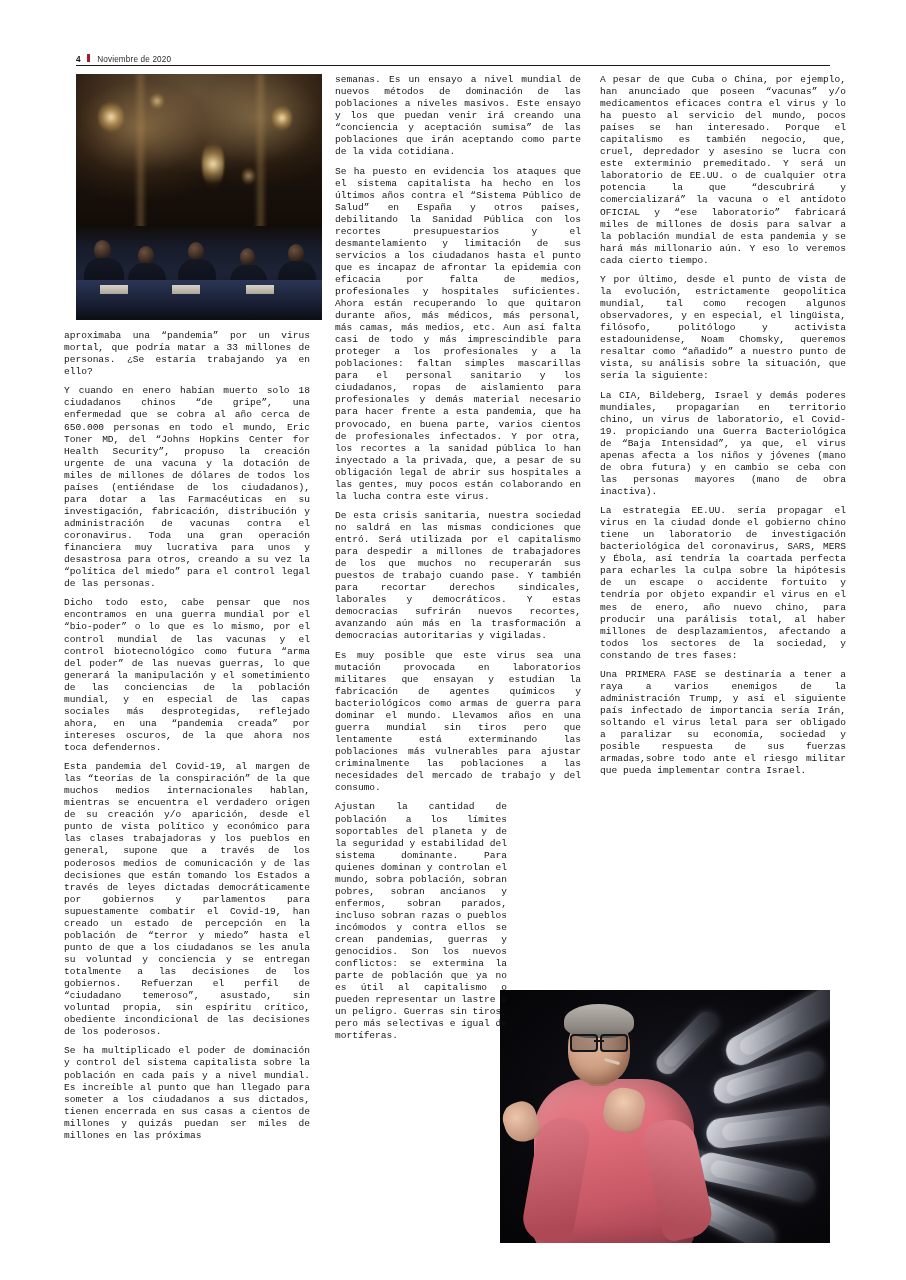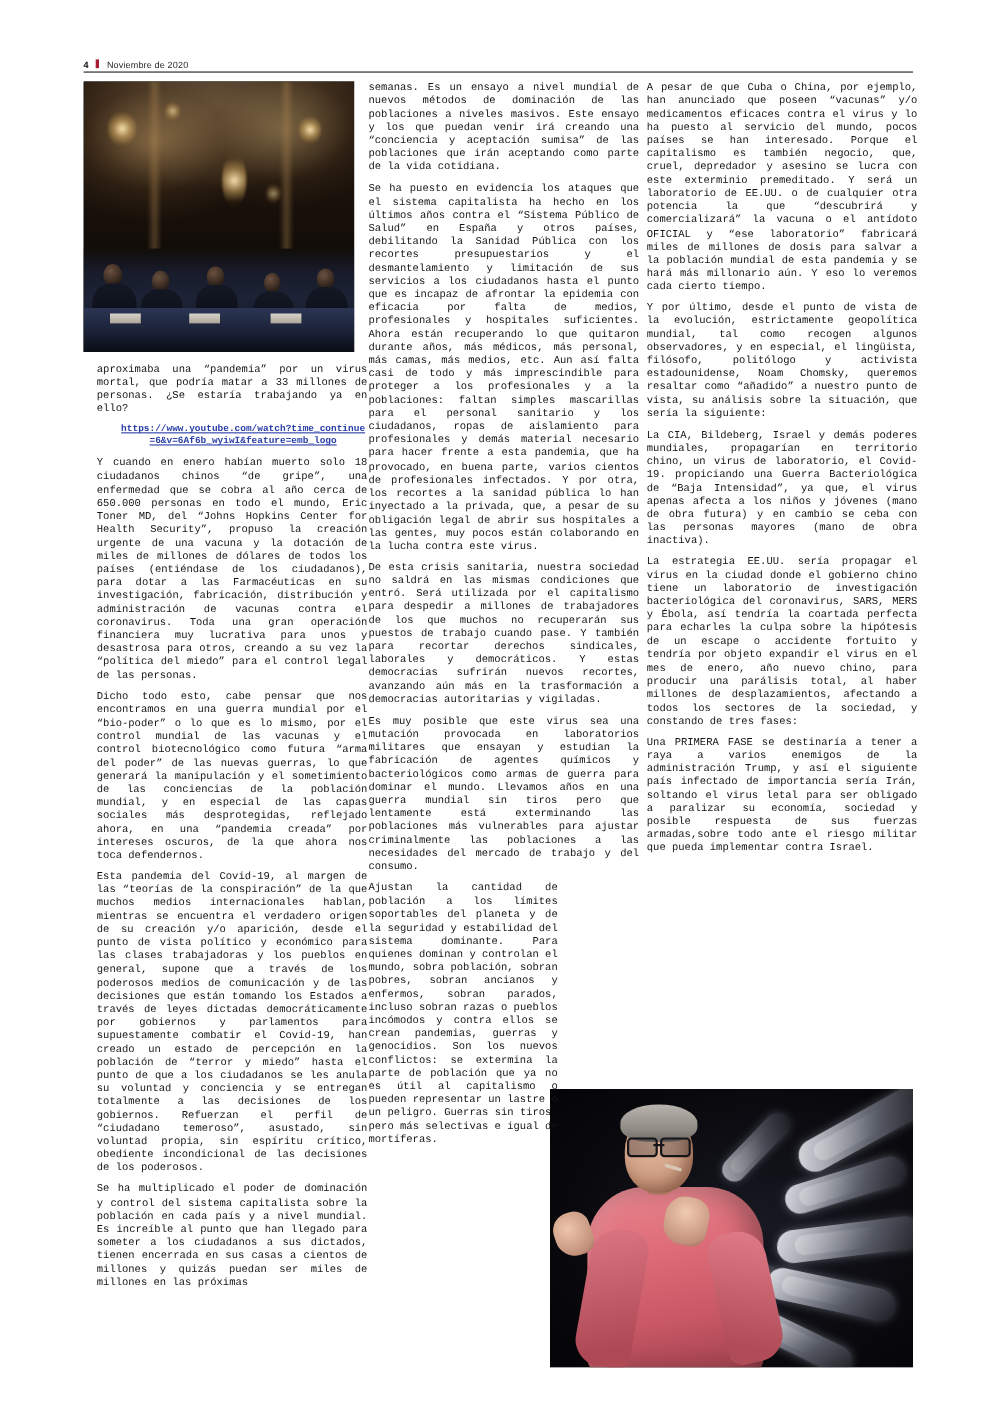--- a/index.html
+++ b/index.html
@@ -51,23 +51,23 @@
     top:74px;
     width:246px;
     font-size:9.55px;
     line-height:12.05px;
     text-align:justify;
     text-justify:inter-word;
     hyphens:manual;
     color:#141414;
     font-family:Liberation Mono, monospace;
   }
-  #col1{left:88px;}
+  #col1{left:64px;}
   #col2{left:335px;}
-  #col3{left:588px;}
+  #col3{left:600px;}
 
   .col p{margin:0 0 7.2px 0;}
   .col p:last-child{margin-bottom:0;}
 
   
   .linkblock{
     margin:2px 0 8px 0;
     padding-left:20px;
     text-align:center;
   }
@@ -298,23 +298,20 @@
         <b></b>
         <i></i>
       </div>
     <div class="mic"></div>
     <div class="handL"></div>
     <div class="handR"></div>
   </div>
 
   <div class="col" id="col1" style="top:330px;height:900px;">
     <p>aproximaba una “pandemia” por un virus mortal, que podría matar a 33 millones de personas. ¿Se estaría trabajando ya en ello?</p>
-    <div class="linkblock">
-      <a href="#">https://www.youtube.com/watch?time_continue=6&amp;v=6Af6b_wyiwI&amp;feature=emb_logo</a>
-    </div>
     <p>Y cuando en enero habían muerto solo 18 ciudadanos chinos “de gripe”, una enfermedad que se cobra al año cerca de 650.000 personas en todo el mundo, Eric Toner MD, del “Johns Hopkins Center for Health Security”, propuso la creación urgente de una vacuna y la dotación de miles de millones de dólares de todos los países (entiéndase de los ciudadanos), para dotar a las Farmacéuticas en su investigación, fabricación, distribución y administración de vacunas contra el coronavirus. Toda una gran operación financiera muy lucrativa para unos y desastrosa para otros, creando a su vez la “política del miedo”  para el control legal de las personas.</p>
     <p>Dicho todo esto, cabe pensar que nos encontramos en una guerra mundial por el “bio-poder” o lo que es lo mismo, por el control mundial de las vacunas y el control biotecnológico como futura “arma del poder” de las nuevas guerras, lo que generará la manipulación y el sometimiento de las conciencias de la población mundial, y en especial de las capas sociales más desprotegidas, reflejado ahora, en una “pandemia creada” por intereses oscuros, de la que ahora nos toca defendernos.</p>
     <p>Esta pandemia del Covid-19, al margen de las “teorías de la conspiración” de la que muchos medios internacionales hablan, mientras se encuentra el verdadero origen de su creación y/o aparición, desde el punto de vista político y económico para las clases trabajadoras y los pueblos en general, supone que a través de los poderosos medios de comunicación y de las decisiones que están tomando los Estados a través de leyes dictadas democráticamente por gobiernos y parlamentos para supuestamente combatir el Covid-19, han creado un estado de percepción en la población de “terror y miedo” hasta el punto de que a los ciudadanos se les anula su voluntad y conciencia y se entregan totalmente a las decisiones de los gobiernos. Refuerzan el perfil de “ciudadano temeroso”, asustado, sin voluntad propia, sin espíritu crítico, obediente incondicional de las decisiones de los poderosos.</p>
     <p>Se ha multiplicado el poder de dominación y control del sistema capitalista sobre la población en cada país y a nivel mundial. Es increíble al punto que han llegado para someter a los ciudadanos a sus dictados, tienen encerrada en sus casas a cientos de millones y quizás puedan ser miles de millones en las próximas</p>
   </div>
 
   <div class="col" id="col2" style="top:74px;width:246px;height:1160px;">
     <p>semanas. Es un ensayo a nivel mundial de nuevos métodos de dominación de las poblaciones a niveles masivos. Este ensayo y los que puedan venir irá creando una “conciencia y aceptación sumisa” de las poblaciones que irán aceptando como parte de la vida cotidiana.</p>
     <p>Se ha puesto en evidencia los ataques que el sistema capitalista ha hecho en los últimos años contra el “Sistema Público de Salud” en España y otros países, debilitando la Sanidad Pública con los recortes presupuestarios y el desmantelamiento y limitación de sus servicios a los ciudadanos hasta el punto que es incapaz de afrontar la epidemia con eficacia por falta de medios, profesionales y hospitales suficientes. Ahora están recuperando lo que quitaron durante años, más médicos, más personal, más camas, más medios, etc. Aun así falta casi de todo y más imprescindible para proteger a los profesionales y a la poblaciones: faltan simples mascarillas para el personal sanitario  y los ciudadanos, ropas de aislamiento para profesionales y demás material necesario para hacer frente a esta pandemia, que ha provocado, en buena parte, varios cientos de profesionales infectados. Y por otra, los recortes a la sanidad pública lo han inyectado a la privada, que, a pesar de su obligación legal de abrir sus hospitales a las gentes, muy pocos están colaborando en la lucha contra este virus.</p>
     <p>De esta crisis sanitaria, nuestra sociedad no saldrá en las mismas condiciones que entró. Será utilizada por el capitalismo para despedir a millones de trabajadores de los que muchos no recuperarán sus puestos de trabajo cuando pase. Y también para recortar derechos sindicales, laborales y democráticos. Y estas democracias sufrirán nuevos recortes, avanzando aún más en la trasformación a democracias autoritarias y vigiladas.</p>

